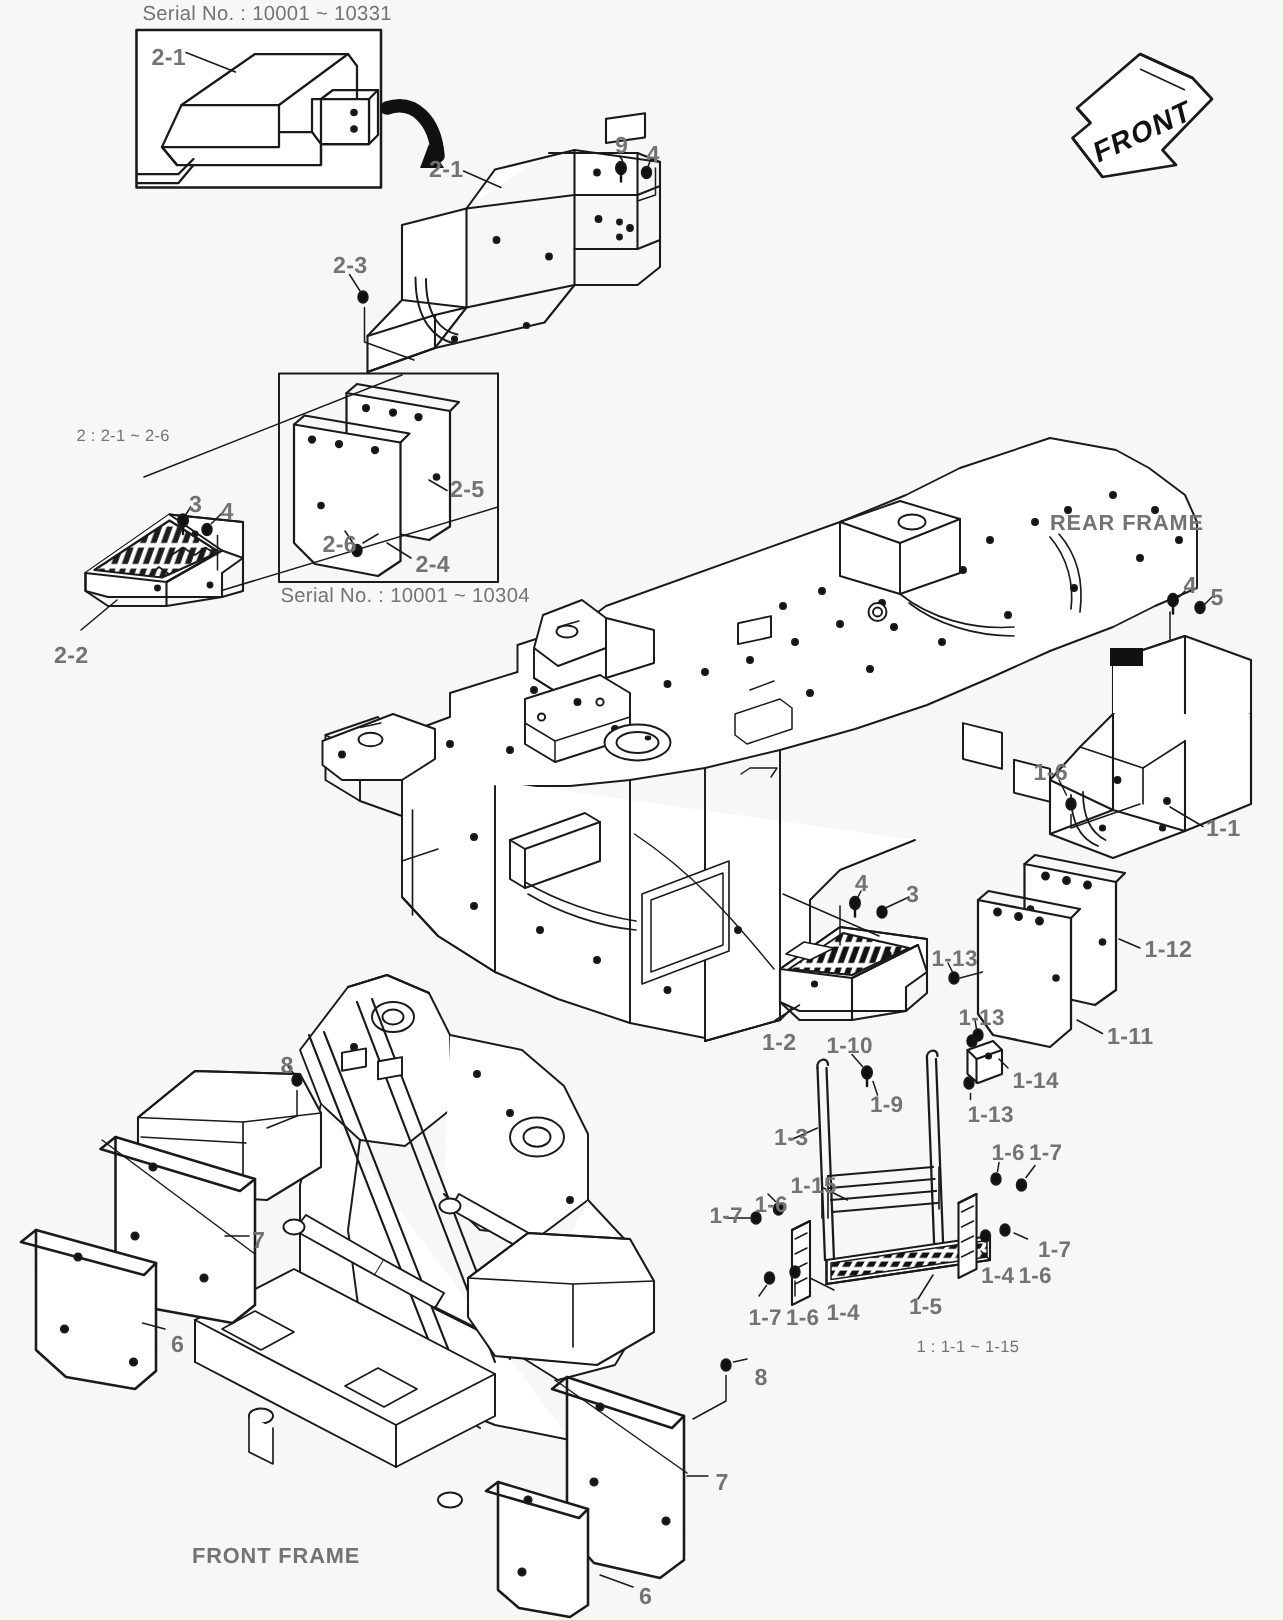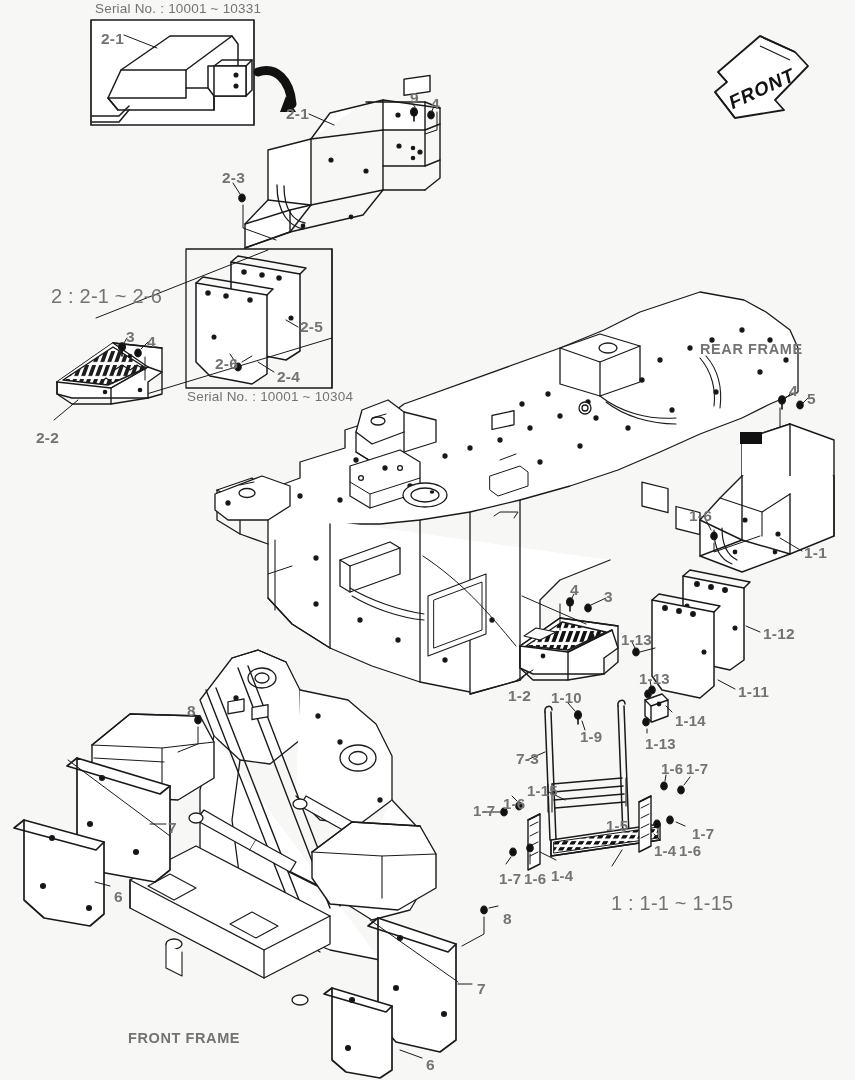--- a/index.html
+++ b/index.html
@@ -5,21 +5,21 @@
   html,body{margin:0;padding:0;background:#f7f7f6;}
   body{font-family:"Liberation Sans",sans-serif;}
   #sheet{position:relative;width:855px;height:1080px;background:#f7f7f6;overflow:hidden;}
   #sheet svg{position:absolute;left:0;top:0;width:855px;height:1080px;}
   .lbl{position:absolute;font-family:Liberation Sans, sans-serif;color:#737373;
        white-space:nowrap;line-height:1;letter-spacing:.2px;}
   .num{font-size:15.5px;font-weight:700;}
   .num2{font-size:15px;font-weight:700;}
   .ttl{font-size:14.5px;font-weight:700;letter-spacing:.6px;margin-top:44px;}
   .ser{font-size:13.5px;font-weight:400;}
-  .asm{font-size:20px;font-weight:400;}
+  .asm{font-size:11px;font-weight:400;}
   .frontTxt{position:absolute;font-size:19px;font-weight:700;color:#111;
        font-family:"Liberation Sans",sans-serif;
        transform:rotate(-25deg) skewX(-11deg);letter-spacing:1px;}
 </style>
 </head>
 <body>
 
 <div id="sheet">
 
 <svg viewBox="0 0 855 1080">
@@ -577,30 +577,30 @@
 <div class="lbl num" style="left:738px;top:684px;">1-11</div>
 <div class="lbl num" style="left:570px;top:582px;">4</div>
 <div class="lbl num" style="left:604px;top:589px;">3</div>
 <div class="lbl num2" style="left:621px;top:632px;">1-13</div>
 <div class="lbl num2" style="left:639px;top:671px;">1-13</div>
 <div class="lbl num" style="left:508px;top:688px;">1-2</div>
 <div class="lbl num2" style="left:551px;top:690px;">1-10</div>
 <div class="lbl num2" style="left:675px;top:713px;">1-14</div>
 <div class="lbl num2" style="left:580px;top:729px;">1-9</div>
 <div class="lbl num2" style="left:645px;top:736px;">1-13</div>
-<div class="lbl num" style="left:516px;top:751px;">7-3</div>
+<div class="lbl num" style="left:516px;top:751px;">1-3</div>
 <div class="lbl num2" style="left:661px;top:761px;">1-6</div>
 <div class="lbl num2" style="left:686px;top:761px;">1-7</div>
 <div class="lbl num2" style="left:527px;top:783px;">1-15</div>
 <div class="lbl num2" style="left:503px;top:796px;">1-6</div>
 <div class="lbl num2" style="left:473px;top:803px;">1-7</div>
 <div class="lbl num2" style="left:692px;top:826px;">1-7</div>
 <div class="lbl num2" style="left:654px;top:843px;">1-4</div>
 <div class="lbl num2" style="left:679px;top:843px;">1-6</div>
-<div class="lbl num2" style="left:606px;top:818px;">1-5</div>
+<div class="lbl num2" style="left:606px;top:864px;">1-5</div>
 <div class="lbl num2" style="left:499px;top:871px;">1-7</div>
 <div class="lbl num2" style="left:524px;top:871px;">1-6</div>
 <div class="lbl num2" style="left:551px;top:868px;">1-4</div>
 <div class="lbl asm" style="left:611px;top:893px;">1 : 1-1 ~ 1-15</div>
 <div class="lbl num" style="left:187px;top:703px;">8</div>
 <div class="lbl num" style="left:168px;top:820px;">7</div>
 <div class="lbl num" style="left:114px;top:889px;">6</div>
 <div class="lbl num" style="left:503px;top:911px;">8</div>
 <div class="lbl num" style="left:477px;top:981px;">7</div>
 <div class="lbl num" style="left:426px;top:1057px;">6</div>

